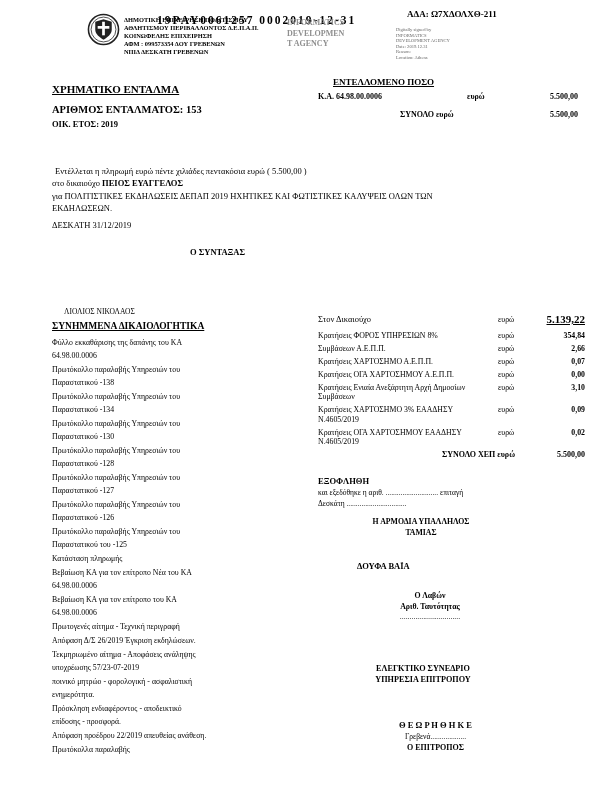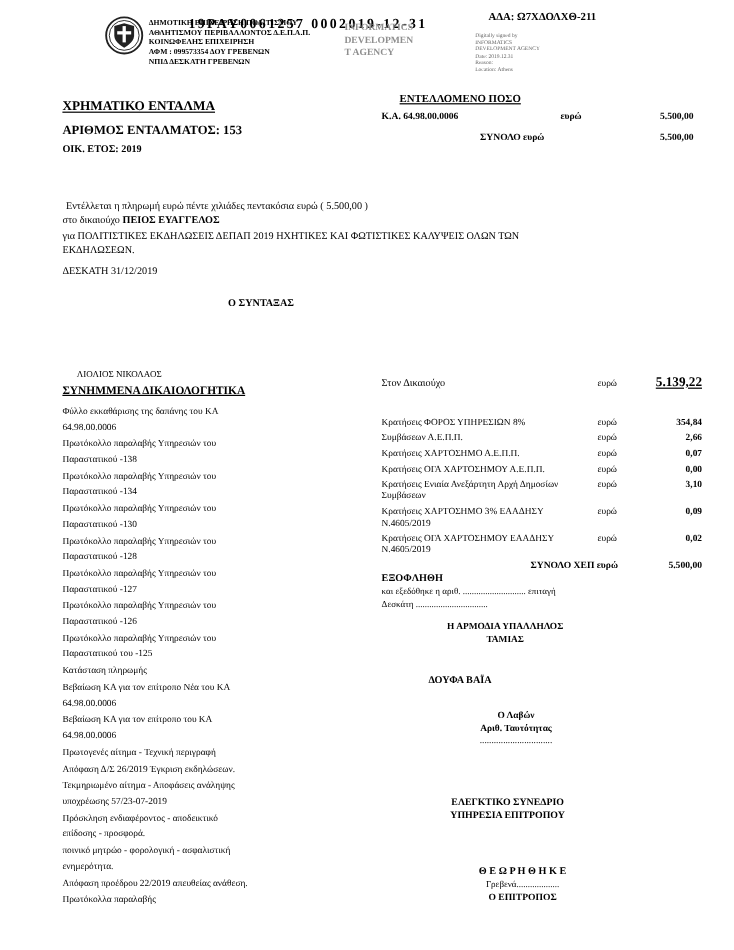--- a/index.html
+++ b/index.html
@@ -42,21 +42,21 @@
   .author-name{left:64px;top:307px;font-size:7.5px;}
 
   
   .attachments{left:52px;top:320px;width:178px;font-size:7.8px;line-height:13px;}
   .att-head{font-size:9.5px;font-weight:bold;text-decoration:underline;margin-bottom:3px;}
   .att-item{white-space:pre-line;margin-bottom:1px;}
   .gap-top{margin-top:12px;}
 
   
   .payment{left:318px;top:315px;width:267px;font-size:7.8px;line-height:9.5px;}
-  .ben-row{display:flex;align-items:center;margin-bottom:22px;}
+  .ben-row{display:flex;align-items:center;margin-bottom:6px;}
   .ben-label{width:180px;font-size:8.5px;}
   .ben-cur{width:35px;}
   .ben-amt{flex:1;text-align:right;font-size:11px;font-weight:bold;text-decoration:underline;}
   .ded-row{display:flex;margin-bottom:3.5px;}
   .ded-label{width:180px;white-space:pre-line;}
   .ded-cur{width:35px;}
   .ded-amt{flex:1;text-align:right;font-weight:bold;font-family:Liberation Serif, serif;}
   .tot-row{display:flex;justify-content:flex-end;font-weight:bold;margin-top:3px;font-size:8px;}
   .tot-amt{width:70px;text-align:right;}
 
@@ -157,24 +157,24 @@
 Παραστατικού του -125</div>
     <div class="att-item">Κατάσταση πληρωμής</div>
     <div class="att-item">Βεβαίωση ΚΑ για τον επίτροπο Νέα του ΚΑ
 64.98.00.0006</div>
     <div class="att-item">Βεβαίωση ΚΑ για τον επίτροπο του ΚΑ
 64.98.00.0006</div>
     <div class="att-item">Πρωτογενές αίτημα - Τεχνική περιγραφή</div>
     <div class="att-item">Απόφαση Δ/Σ 26/2019 Έγκριση εκδηλώσεων.</div>
     <div class="att-item">Τεκμηριωμένο αίτημα - Αποφάσεις ανάληψης
 υποχρέωσης 57/23-07-2019</div>
+    <div class="att-item">ποινικό μητρώο - φορολογική - ασφαλιστική
+ενημερότητα.</div>
     <div class="att-item">Πρόσκληση ενδιαφέροντος   - αποδεικτικό
 επίδοσης - προσφορά.</div>
-    <div class="att-item">ποινικό μητρώο - φορολογική - ασφαλιστική
-ενημερότητα.</div>
     <div class="att-item">Απόφαση προέδρου 22/2019 απευθείας ανάθεση.</div>
     <div class="att-item">Πρωτόκολλα παραλαβής</div>
   </div>
 
   <div class="abs payment">
     <div class="ben-row">
       <div class="ben-label">Στον Δικαιούχο</div>
       <div class="ben-cur">ευρώ</div>
       <div class="ben-amt">5.139,22</div>
     </div>

